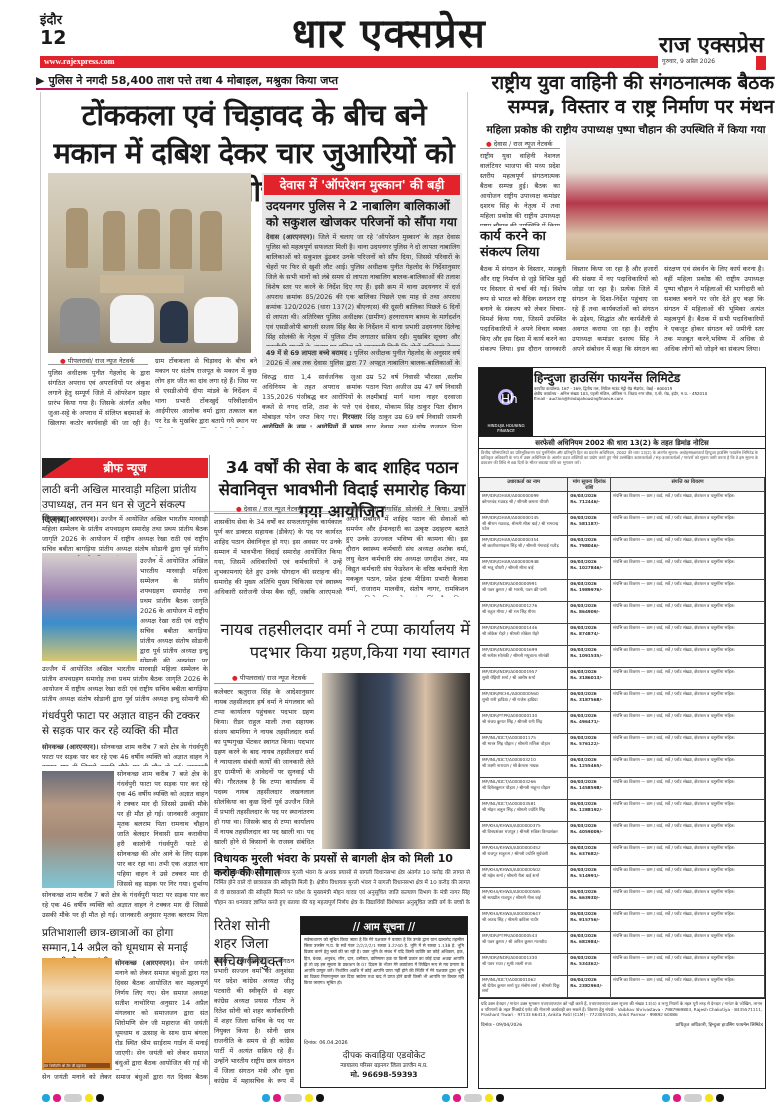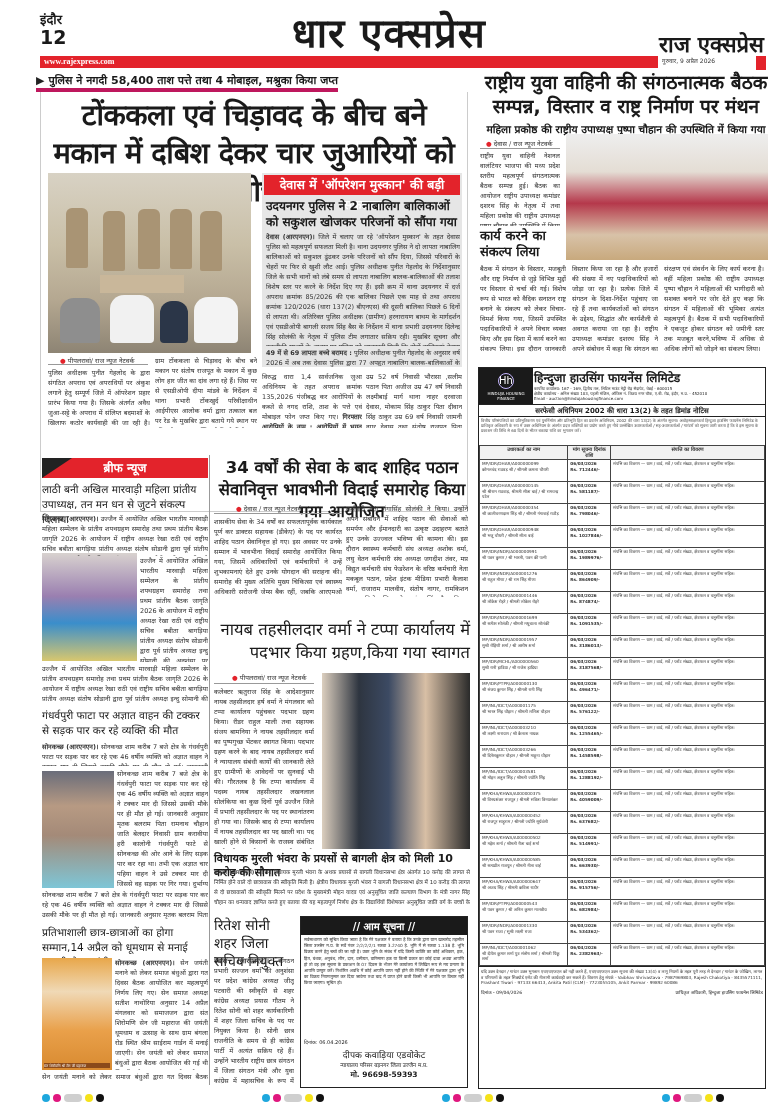--- a/index.html
+++ b/index.html
@@ -6,21 +6,21 @@
 body{width:778px;height:1108px;background:#fff;font-family:"DejaVu Sans",sans-serif;color:#1a1a1a;overflow:hidden;position:relative}
 .abs{position:absolute}
 .hdr-city{left:40px;top:10px;font-size:13px;font-weight:bold}
 .hdr-page{left:40px;top:26px;font-size:19px;font-weight:bold}
 .masthead{left:0;right:0;top:4px;text-align:center;font-size:40px;font-weight:900;letter-spacing:1px;font-family:"DejaVu Sans",sans-serif}
 .brand{right:14px;top:28px;font-size:22px;font-weight:900}
 .redbar{left:40px;top:56px;width:618px;height:12px;background:#e3232b}
 .redsq{left:756px;top:56px;width:10px;height:14px;background:#e3232b}
 .url{left:44px;top:57px;font-size:8px;color:#fff;font-family:"Liberation Serif",serif;font-weight:bold}
 .date{left:662px;top:57px;font-size:6px;color:#333}
-.kicker{left:36px;top:72px;font-size:11px;font-weight:bold;border-bottom:4px solid #be185d;padding-bottom:1px}
+.kicker{left:36px;top:72px;font-size:11px;font-weight:bold;border-bottom:2px solid #be185d;padding-bottom:1px}
 .kicker .arrow{color:#222;margin-right:4px}
 .box1{left:40px;top:92px;width:428px;height:420px;border:1px solid #ccc;border-top:none}
 .lead-h{left:48px;top:96px;width:412px;font-size:29px;font-weight:900;line-height:38px;text-align:center;letter-spacing:-.5px}
 .photo{background:linear-gradient(180deg,#d8d2c4 0%,#c9bfa7 40%,#b5a891 70%,#8d8474 100%)}
 .ph1{left:48px;top:173px;width:203px;height:180px}
 .uniform{position:absolute;width:22px;height:60px;background:#a99474;border-radius:6px 6px 2px 2px}
 .cap{font-size:6.5px;color:#333}
 .cap .dot{color:#e3232b}
 .body-txt{font-size:6.5px;line-height:10px;color:#333;text-align:justify;overflow:hidden}
 .grey{background:#e6e6e6}
@@ -77,35 +77,35 @@
 <div class="abs body-txt" style="left:155px;top:356px;width:102px;height:72px">ग्राम टोंककला से चिड़ावद के बीच बने मकान पर संतोष राजपूत के मकान में कुछ लोग हार जीत का दांव लगा रहे हैं। जिस पर से एसडीओपी दीपा मांडवे के निर्देशन में थाना प्रभारी टोंकखुर्द परिवीक्षाधीन आईपीएस आलोक वर्मा द्वारा तत्काल बल पर रेड के मुखबिर द्वारा बताये गये स्थान पर दबिश देकर चार व्यक्ति जो कि पैसों से हार-जीत का दांव लगाकर जुआ खेलते पाए गए, घेराबंदी कर पकड़ा। आरोपियों के</div>
 <div class="abs body-txt" style="left:262px;top:372px;width:100px;height:56px"><span>विरुद्ध धारा 1,4 सार्वजनिक जुआ अधिनियम के तहत अपराध क्रमांक 135,2026 पंजीबद्ध कर आरोपियों के कब्जे से नगद राशि, ताश के पत्ते एवं मोबाइल फोन जप्त किए गए।</span> <b>गिरफ्तार आरोपियों के नाम : आरोपियों में भगत चौधरी पिता सत्यनारायण</b></div>
 <div class="abs body-txt" style="left:366px;top:372px;width:96px;height:56px">उम्र 52 वर्ष निवासी भौरासा ,सलीम पठान पिता अजीज उम्र 47 वर्ष निवासी लक्ष्मीबाई मार्ग थाना नाहर दरवाजा देवास, मोकाम सिंह ठाकुर पिता दीवान सिंह ठाकुर उम्र 69 वर्ष निवासी जामनी नगर देवास तथा संतोष राजपूत पिता आनंद राजपूत उम्र 45 वर्ष निवासी टोंककला शामिल थे।</div>
 
 <div class="abs grey dewas-box"></div>
 <div class="abs dewas-tag">देवास में 'ऑपरेशन मुस्कान' की बड़ी सफलता</div>
 <div class="abs dewas-h">उदयनगर पुलिस ने 2 नाबालिग बालिकाओं को सकुशल खोजकर परिजनों को सौंपा गया</div>
 <div class="abs body-txt" style="left:266px;top:232px;width:194px;height:114px"><b>देवास (आरएनएन)।</b> <span>जिले में चलाए जा रहे 'ऑपरेशन मुस्कान' के तहत देवास पुलिस को महत्वपूर्ण सफलता मिली है। थाना उदयनगर पुलिस ने दो लापता नाबालिग बालिकाओं को सकुशल ढूंढकर उनके परिजनों को सौंप दिया, जिससे परिवारों के चेहरों पर फिर से खुशी लौट आई। पुलिस अधीक्षक पुनीत गेहलोद के निर्देशानुसार जिले के सभी थानों को लंबे समय से लापता नाबालिग बालक-बालिकाओं की तलाश विशेष स्तर पर करने के निर्देश दिए गए हैं। इसी क्रम में थाना उदयनगर में दर्ज अपराध क्रमांक 85/2026 की एक बालिका पिछले एक माह से तथा अपराध क्रमांक 120/2026 (धारा 137(2) बीएनएस) की दूसरी बालिका पिछले 6 दिनों से लापता थी। अतिरिक्त पुलिस अधीक्षक (ग्रामीण) हरनारायण बाथम के मार्गदर्शन एवं एसडीओपी बागली सजय सिंह बैस के निर्देशन में थाना प्रभारी उदयनगर दिलेन्द्र सिंह सोलंकी के नेतृत्व में पुलिस टीम लगातार सक्रिय रही। मुखबिर सूचना और तकनीकी साक्ष्यों के आधार पर पुलिस को जानकारी मिली कि दोनों बालिकाएं देवास जिले में देखी गई हैं। सूचना मिलते ही विशेष टीम रवाना की गई, जिसने 7 अप्रैल 2026 को दोनों बालिकाओं को सकुशल बरामद कर परिजनों के सुपुर्द कर दिया। पुलिस के अनुसार, बालिकाओं के कथनों और न्यायालय में प्रस्तुत साक्ष्यों के आधार पर आगे की वैधानिक कार्यवाही की जा रही है।</span></div>
 <div class="abs body-txt" style="left:266px;top:348px;width:194px;height:20px"><b class="redt" style="color:#333">49 में से 69 लापता बच्चे बरामद :</b> <span>पुलिस अधीक्षक पुनीत गेहलोद के अनुसार वर्ष 2026 में अब तक देवास पुलिस द्वारा 77 अपहृत नाबालिग बालक-बालिकाओं के मामले दर्ज किए गए हैं, जिनमें से 69 को सफलतापूर्वक दस्तयाब कर लिया गया है।</span></div>
 
-<div class="abs" style="left:478px;top:70px;width:296px;font-size:19px;font-weight:900;line-height:24px;text-align:center">राष्ट्रीय युवा वाहिनी की संगठनात्मक बैठक सम्पन्न, विस्तार व राष्ट्र निर्माण पर मंथन</div>
+<div class="abs" style="left:478px;top:70px;width:296px;font-size:19px;font-weight:900;line-height:24px;text-align:right">राष्ट्रीय युवा वाहिनी की संगठनात्मक बैठक सम्पन्न, विस्तार व राष्ट्र निर्माण पर मंथन</div>
 <div class="abs" style="left:478px;top:122px;width:296px;font-size:10.5px;font-weight:bold;text-align:center">महिला प्रकोष्ठ की राष्ट्रीय उपाध्यक्ष पुष्पा चौहान की उपस्थिति में किया गया</div>
 <div class="abs cap" style="left:486px;top:139px"><span class="dot">● </span><span>देवास / राज न्यूज नेटवर्क</span></div>
 <div class="abs sep-h" style="left:480px;top:148px;width:80px"></div>
 <div class="abs body-txt" style="left:480px;top:151px;width:80px;height:75px">राष्ट्रीय युवा वाहिनी नेशनल वालंटियर भाजपा की मध्य प्रदेश स्तरीय महत्वपूर्ण संगठनात्मक बैठक सम्पन्न हुई। बैठक का आयोजन राष्ट्रीय उपाध्यक्ष कमांडर दशरथ सिंह के नेतृत्व में तथा महिला प्रकोष्ठ की राष्ट्रीय उपाध्यक्ष पुष्पा चौहान की उपस्थिति में किया गया।</div>
 <div class="abs" style="left:480px;top:228px;width:80px;font-size:13px;font-weight:bold;line-height:16px">कार्य करने का संकल्प लिया</div>
 <div class="abs photo" style="left:566px;top:134px;width:202px;height:126px;background:linear-gradient(180deg,#eee 0%,#e4ddd4 30%,#b5384b 55%,#d8c2a8 80%,#c8a97d 100%)"></div>
 <div class="abs body-txt" style="left:480px;top:264px;width:86px;height:90px">बैठक में संगठन के विस्तार, मजबूती और राष्ट्र निर्माण से जुड़े विभिन्न मुद्दों पर विस्तार से चर्चा की गई। विशेष रूप से भारत को वैदिक सनातन राष्ट्र बनाने के संकल्प को लेकर विचार-विमर्श किया गया, जिसमें उपस्थित पदाधिकारियों ने अपने विचार व्यक्त किए और इस दिशा में कार्य करने का संकल्प लिया। इस दौरान जानकारी दी गई कि मध्य प्रदेश में संगठन का तेजी से</div>
 <div class="abs body-txt" style="left:572px;top:264px;width:86px;height:90px">विस्तार किया जा रहा है और हजारों की संख्या में नए पदाधिकारियों को जोड़ा जा रहा है। प्रत्येक जिले में संगठन के दिशा-निर्देश पहुंचाए जा रहे हैं तथा कार्यकर्ताओं को संगठन के उद्देश्य, सिद्धांत और कार्यशैली से अवगत कराया जा रहा है। राष्ट्रीय उपाध्यक्ष कमांडर दशरथ सिंह ने अपने संबोधन में कहा कि संगठन का मुख्य उद्देश्य राष्ट्र सेवा, समाज कल्याण और सनातन संस्कृति के</div>
 <div class="abs body-txt" style="left:664px;top:264px;width:100px;height:90px">संरक्षण एवं संवर्धन के लिए कार्य करना है। वहीं महिला प्रकोष्ठ की राष्ट्रीय उपाध्यक्ष पुष्पा चौहान ने महिलाओं की भागीदारी को सशक्त बनाने पर जोर देते हुए कहा कि संगठन में महिलाओं की भूमिका अत्यंत महत्वपूर्ण है। बैठक में सभी पदाधिकारियों ने एकजुट होकर संगठन को जमीनी स्तर तक मजबूत करने,भविष्य में अधिक से अधिक लोगों को जोड़ने का संकल्प लिया।</div>
 
 <div class="abs ad-box" style="left:478px;top:367px;width:288px;height:722px">
   <div style="display:flex;border-bottom:1px solid #222">
     <div class="hhf-logo" style="width:54px;padding:3px">
-      <div style="width:16px;height:16px;border:1px solid #c4b5fd;border-radius:50%;margin:2px auto;font-size:10px;line-height:14px">Hh</div>
+      <div style="width:16px;height:16px;border:3px solid #c4b5fd;border-radius:50%;margin:18px auto;font-size:12px;line-height:14px">Hh</div>
       <div style="font-size:4px;margin-top:2px">HINDUJA HOUSING FINANCE</div>
     </div>
     <div style="flex:1;padding:1px">
       <div style="font-size:12px;font-weight:900">हिन्दुजा हाउसिंग फायनेंस लिमिटेड</div>
       <div style="font-size:4px">कार्पोरेट कार्यालय: 167 - 169, द्वितीय तल, लिटिल माउंट मेट्टी रोड़ सैदापेट, चेन्नई - 600015</div>
       <div style="font-size:4px">क्षेत्रीय कार्यालय - अनिल संख्या 103, पहली मंजिल, ऑफिस नं. विजय नगर चौक, ए.बी. रोड, इंदौर, म.प्र. - 452010</div>
       <div style="font-size:4px">Email - auction@hindujahousingfinance.com</div>
     </div>
   </div>
   <div style="font-size:7px;font-weight:bold;text-align:center;padding:1px 0;border-bottom:1px solid #222">सरफेसी अधिनियम 2002 की धारा 13(2) के तहत डिमांड नोटिस</div>

